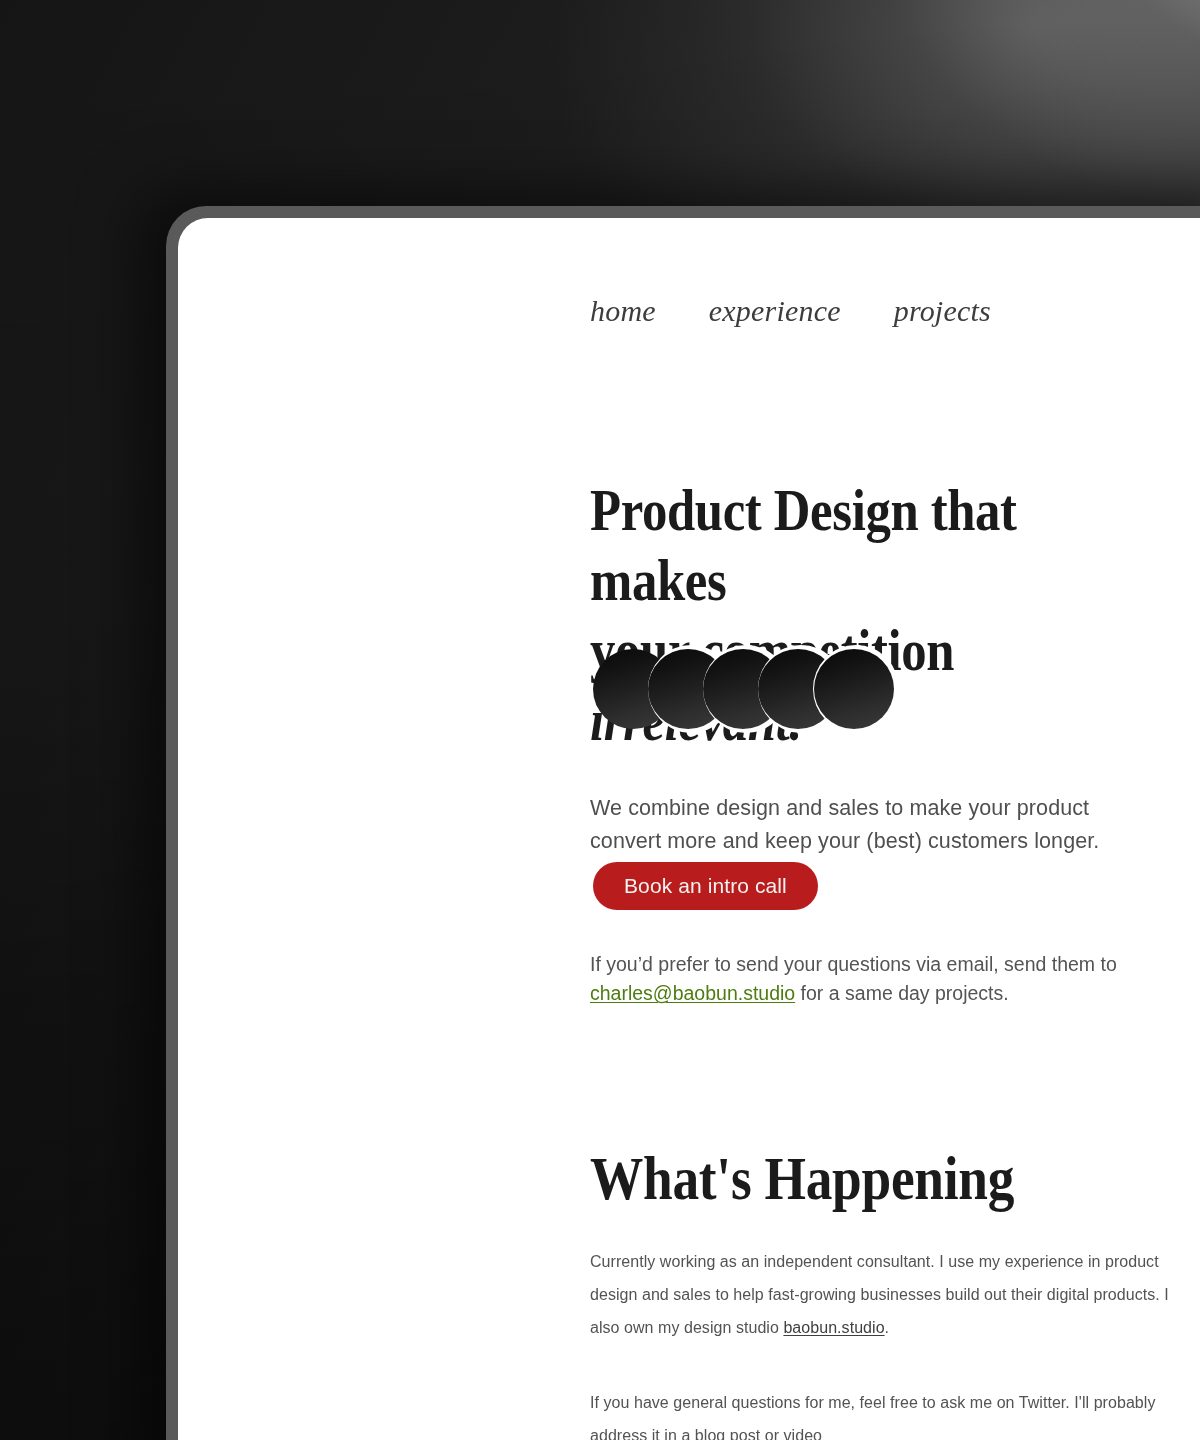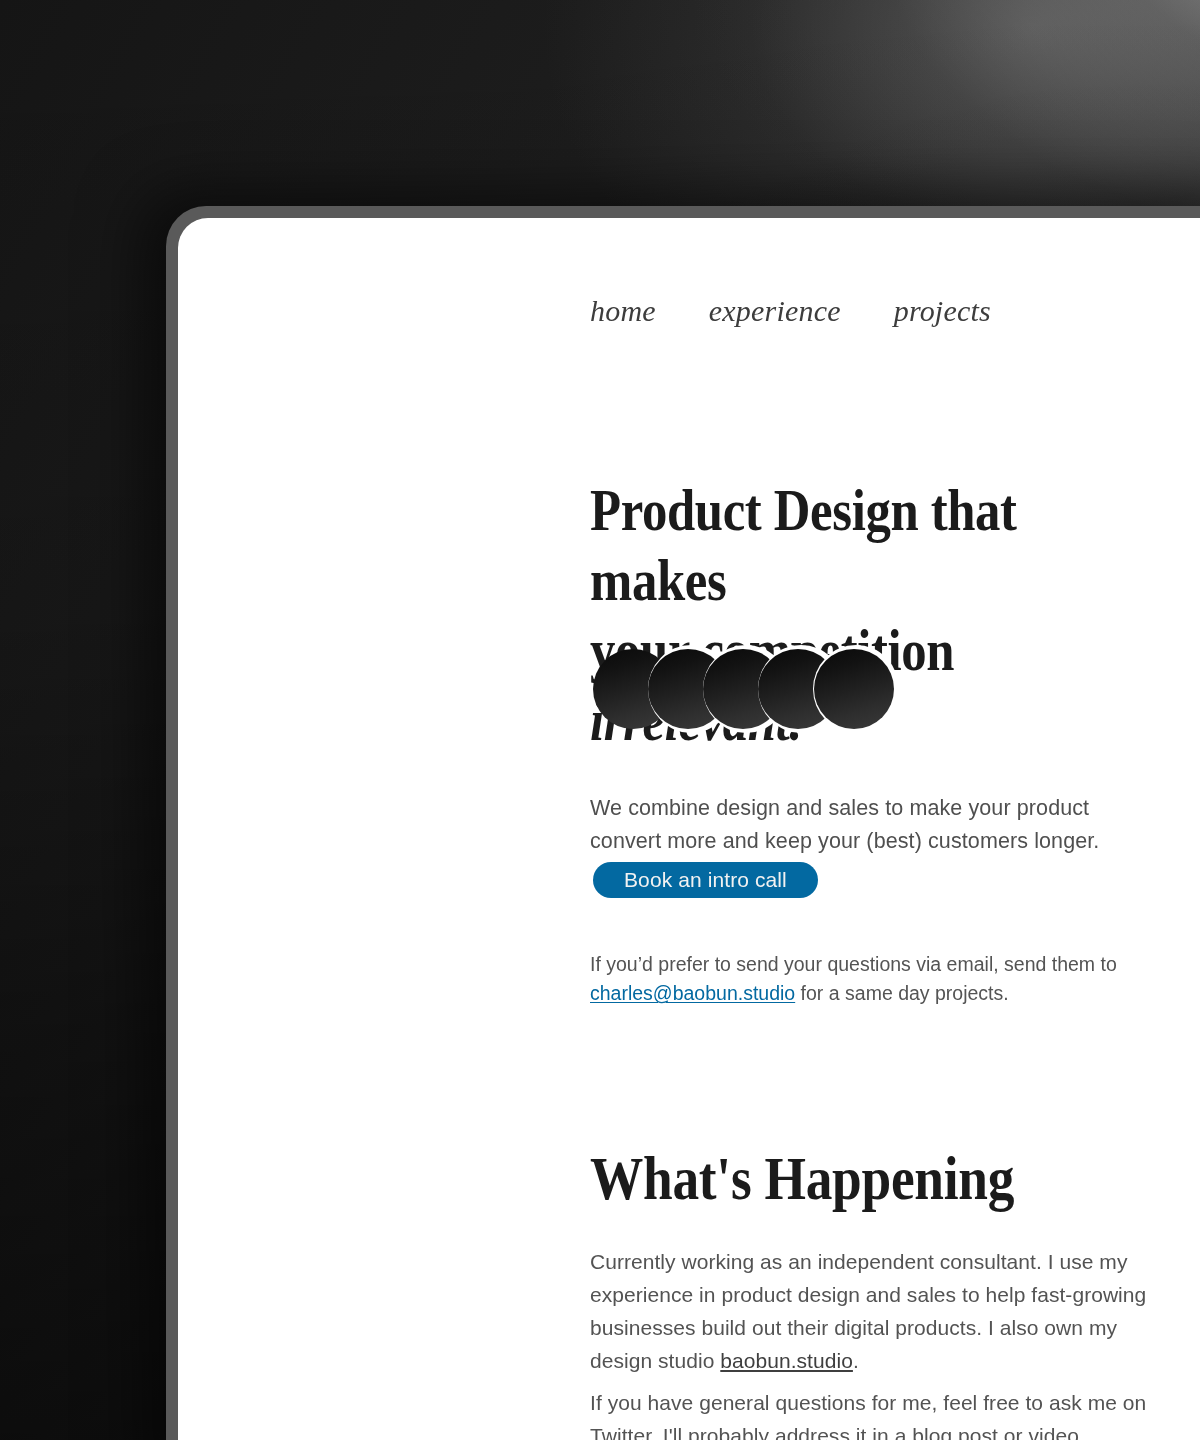--- a/index.html
+++ b/index.html
@@ -107,59 +107,59 @@
     font-size:21.5px;
     line-height:33px;
     color:#4f4f4f;
     letter-spacing:0.1px;
     margin-top:28px;
   }
 
   
   #cta {
     position:absolute; left:415px; top:644px;
-    height:36px;
+    height:48px;
     padding:0 31px;
     display:flex; align-items:center;
-    background:#0369a1;
+    background:#b91c1c;
     color:#f2f2f2;
     border:none; border-radius:26px;
     font-family:"Liberation Sans", sans-serif;
     font-size:21px;
     letter-spacing:0.1px;
     cursor:pointer;
   }
 
   
   #emailnote {
     position:absolute; left:412px; top:732px;
     width:580px;
     font-size:19.5px;
     line-height:29px;
     color:#545454;
   }
-  #emailnote a { color:#0369a1; text-decoration:underline; text-underline-offset:2px; }
+  #emailnote a { color:#4d7c0f; text-decoration:underline; text-underline-offset:2px; }
   #whats {
     position:absolute; left:412px; top:925px;
     font-family:"Liberation Serif", serif;
     font-weight:700;
     font-size:62px;
     line-height:70px;
     letter-spacing:-0.3px;
     color:#1b1b1b;
     transform:scaleX(0.86);
     transform-origin:left top;
     white-space:nowrap;
   }
 
   
   .para {
     position:absolute; left:412px;
     width:592px;
-    font-size:21px;
+    font-size:16px;
     line-height:33px;
     color:#535353;
     letter-spacing:0.05px;
   }
   .para a { color:#3f3f3f; text-decoration:underline; text-underline-offset:2px; }
   #para1 { top:1027px; }
   #para2 { top:1168px; }
 </style>
 </head>
 <body>

